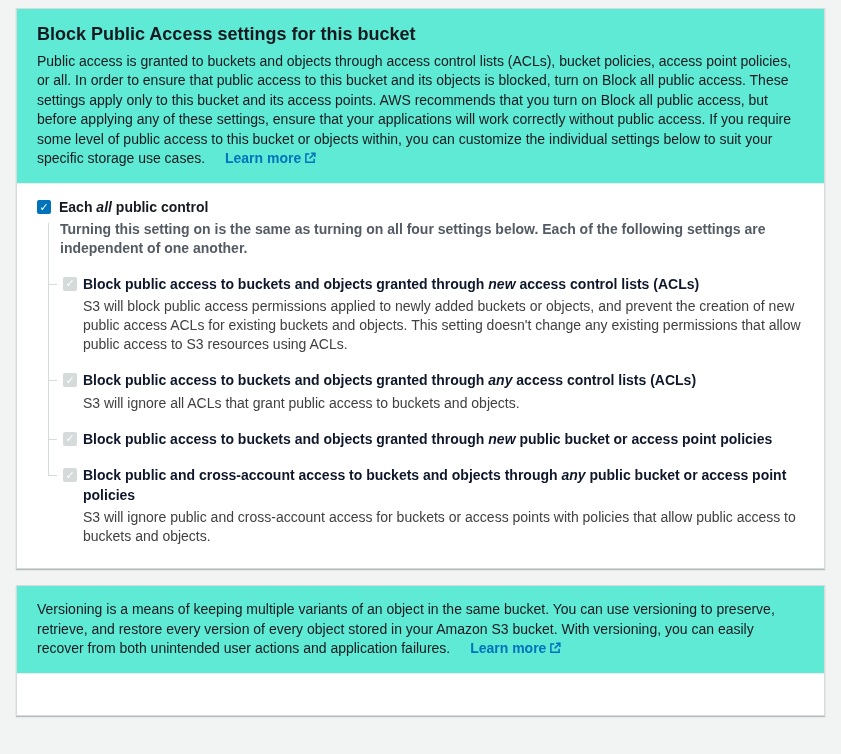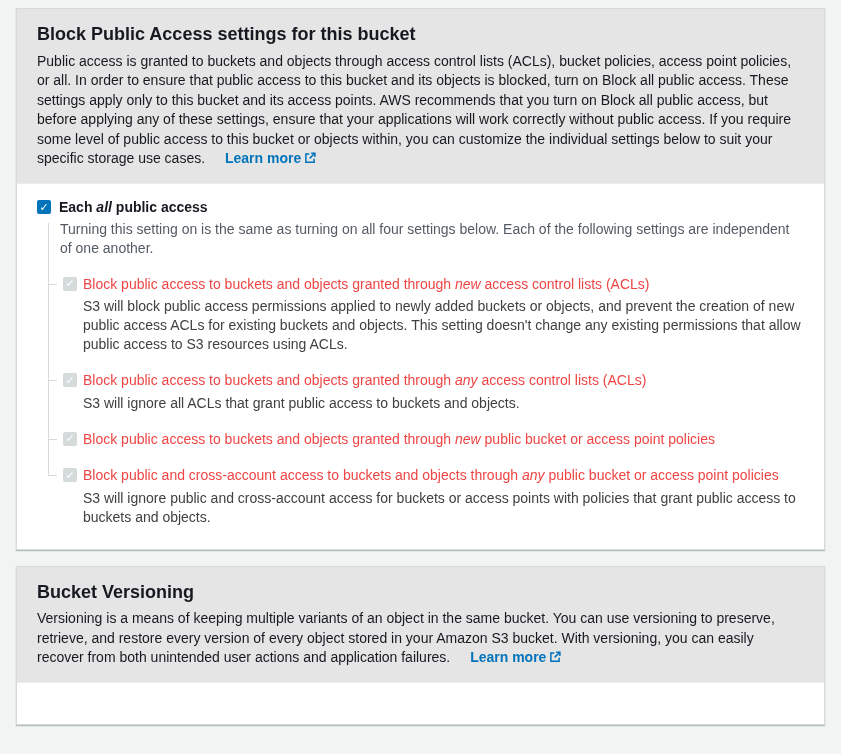--- a/index.html
+++ b/index.html
@@ -11,21 +11,21 @@
     color: #16191f;
     padding: 8px 16px 9px 16px;
   }
   .card {
     background: #ffffff;
     border: 1px solid #d5dbdb;
     box-shadow: 0 1px 1px 0 rgba(0, 28, 36, 0.25);
     margin-bottom: 16px;
   }
   .card-header {
-    background: #e5e5e5;
+    background: #5eead4;
     padding: 14px 20px 13px 20px;
     border-bottom: 1px solid #eaeded;
   }
   .card-title {
     font-size: 18px;
     font-weight: bold;
     color: #16191f;
     line-height: 1.25;
     margin-bottom: 6px;
   }
@@ -62,40 +62,41 @@
 
   .master-row { display: flex; align-items: center; gap: 8px; }
   .master-label { font-weight: bold; font-size: 14px; color: #16191f; }
   .master-desc {
     position: relative;
     margin-left: 11px;
     padding-left: 12px;
     margin-top: 5px;
     color: #545b64;
     line-height: 1.35;
+    font-weight: bold;
   }
   .master-desc::before {
     content: ""; position: absolute; left: 0; top: 3px; bottom: -4px;
     width: 1px; background: #d5dbdb;
   }
 
   
   .tree { margin-left: 11px; }
   .tree-item { position: relative; padding-left: 35px; margin-top: 17px; }
   .tree-item::before {
     content: ""; position: absolute; left: 0; top: -17px;
     width: 1px; height: calc(100% + 17px); background: #d5dbdb;
   }
   .tree-item:last-child::before { height: 27px; }
   .tree-item::after {
     content: ""; position: absolute; left: 1px; top: 9px;
     width: 8px; height: 1px; background: #d5dbdb;
   }
   .tree-item .checkbox { position: absolute; left: 15px; top: 2px; }
-  .sub-title { font-weight: normal; color: #ef4444; line-height: 1.4; }
+  .sub-title { font-weight: bold; color: #0f172a; line-height: 1.4; }
   .sub-desc { color: #404040; line-height: 1.35; margin-top: 3px; }
   em { font-style: italic; text-align: right; }
 </style>
 </head>
 <body>
 
 <section class="card">
   <div class="card-header">
     <h2 class="card-title">Block Public Access settings for this bucket</h2>
     <p class="card-desc"><span>Public access is granted to buckets and objects through access control lists (ACLs), bucket policies, access point policies, or all. In order to ensure that public access to this bucket and its objects is blocked, turn on Block all public access. These settings apply only to this bucket and its access points. AWS recommends that you turn on Block all public access, but before applying any of these settings, ensure that your applications will work correctly without public access. If you require some level of public access to this bucket or objects within, you can customize the individual settings below to suit your specific storage use cases.</span>
@@ -103,21 +104,21 @@
               <path d="M13.5 9v4.5h-11v-11H7" fill="none" stroke="#0073bb" stroke-width="2"></path>
               <path d="M9.5 1.5H14.5V6.5" fill="none" stroke="#0073bb" stroke-width="2"></path>
               <path d="M14 2L7.5 8.5" fill="none" stroke="#0073bb" stroke-width="2"></path>
             </svg></span></a>
     </p>
   </div>
 
   <div class="card-content">
     <div class="master-row">
       <span class="checkbox checked"></span>
-      <span class="master-label"><span>Each </span><em>all</em><span> public access</span></span>
+      <span class="master-label"><span>Each </span><em>all</em><span> public control</span></span>
     </div>
     <div class="master-desc">Turning this setting on is the same as turning on all four settings below. Each of the following settings are independent of one another.</div>
 
     <div class="tree">
 
       <div class="tree-item">
         <span class="checkbox disabled"></span>
         <div class="sub-title"><span>Block public access to buckets and objects granted through </span><em>new</em><span> access control lists (ACLs)</span></div>
         <div class="sub-desc">S3 will block public access permissions applied to newly added buckets or objects, and prevent the creation of new public access ACLs for existing buckets and objects. This setting doesn't change any existing permissions that allow public access to S3 resources using ACLs.</div>
       </div>
@@ -129,30 +130,29 @@
       </div>
 
       <div class="tree-item">
         <span class="checkbox disabled"></span>
         <div class="sub-title"><span>Block public access to buckets and objects granted through </span><em>new</em><span> public bucket or access point policies</span></div>
       </div>
 
       <div class="tree-item">
         <span class="checkbox disabled"></span>
         <div class="sub-title"><span>Block public and cross-account access to buckets and objects through </span><em>any</em><span> public bucket or access point policies</span></div>
-        <div class="sub-desc">S3 will ignore public and cross-account access for buckets or access points with policies that grant public access to buckets and objects.</div>
+        <div class="sub-desc">S3 will ignore public and cross-account access for buckets or access points with policies that allow public access to buckets and objects.</div>
       </div>
 
     </div>
   </div>
 </section>
 
 <section class="card" style="margin-bottom:0;">
   <div class="card-header">
-    <h2 class="card-title">Bucket Versioning</h2>
     <p class="card-desc"><span>Versioning is a means of keeping multiple variants of an object in the same bucket. You can use versioning to preserve, retrieve, and restore every version of every object stored in your Amazon S3 bucket. With versioning, you can easily recover from both unintended user actions and application failures.</span>
       <a href="#" class="learn-more"><span>Learn more</span><span class="ext-icon"><svg width="12" height="12" viewBox="0 0 16 16">
               <path d="M13.5 9v4.5h-11v-11H7" fill="none" stroke="#0073bb" stroke-width="2"></path>
               <path d="M9.5 1.5H14.5V6.5" fill="none" stroke="#0073bb" stroke-width="2"></path>
               <path d="M14 2L7.5 8.5" fill="none" stroke="#0073bb" stroke-width="2"></path>
             </svg></span></a>
     </p>
   </div>
 
   <div class="card-content" style="padding-bottom:26px;">

